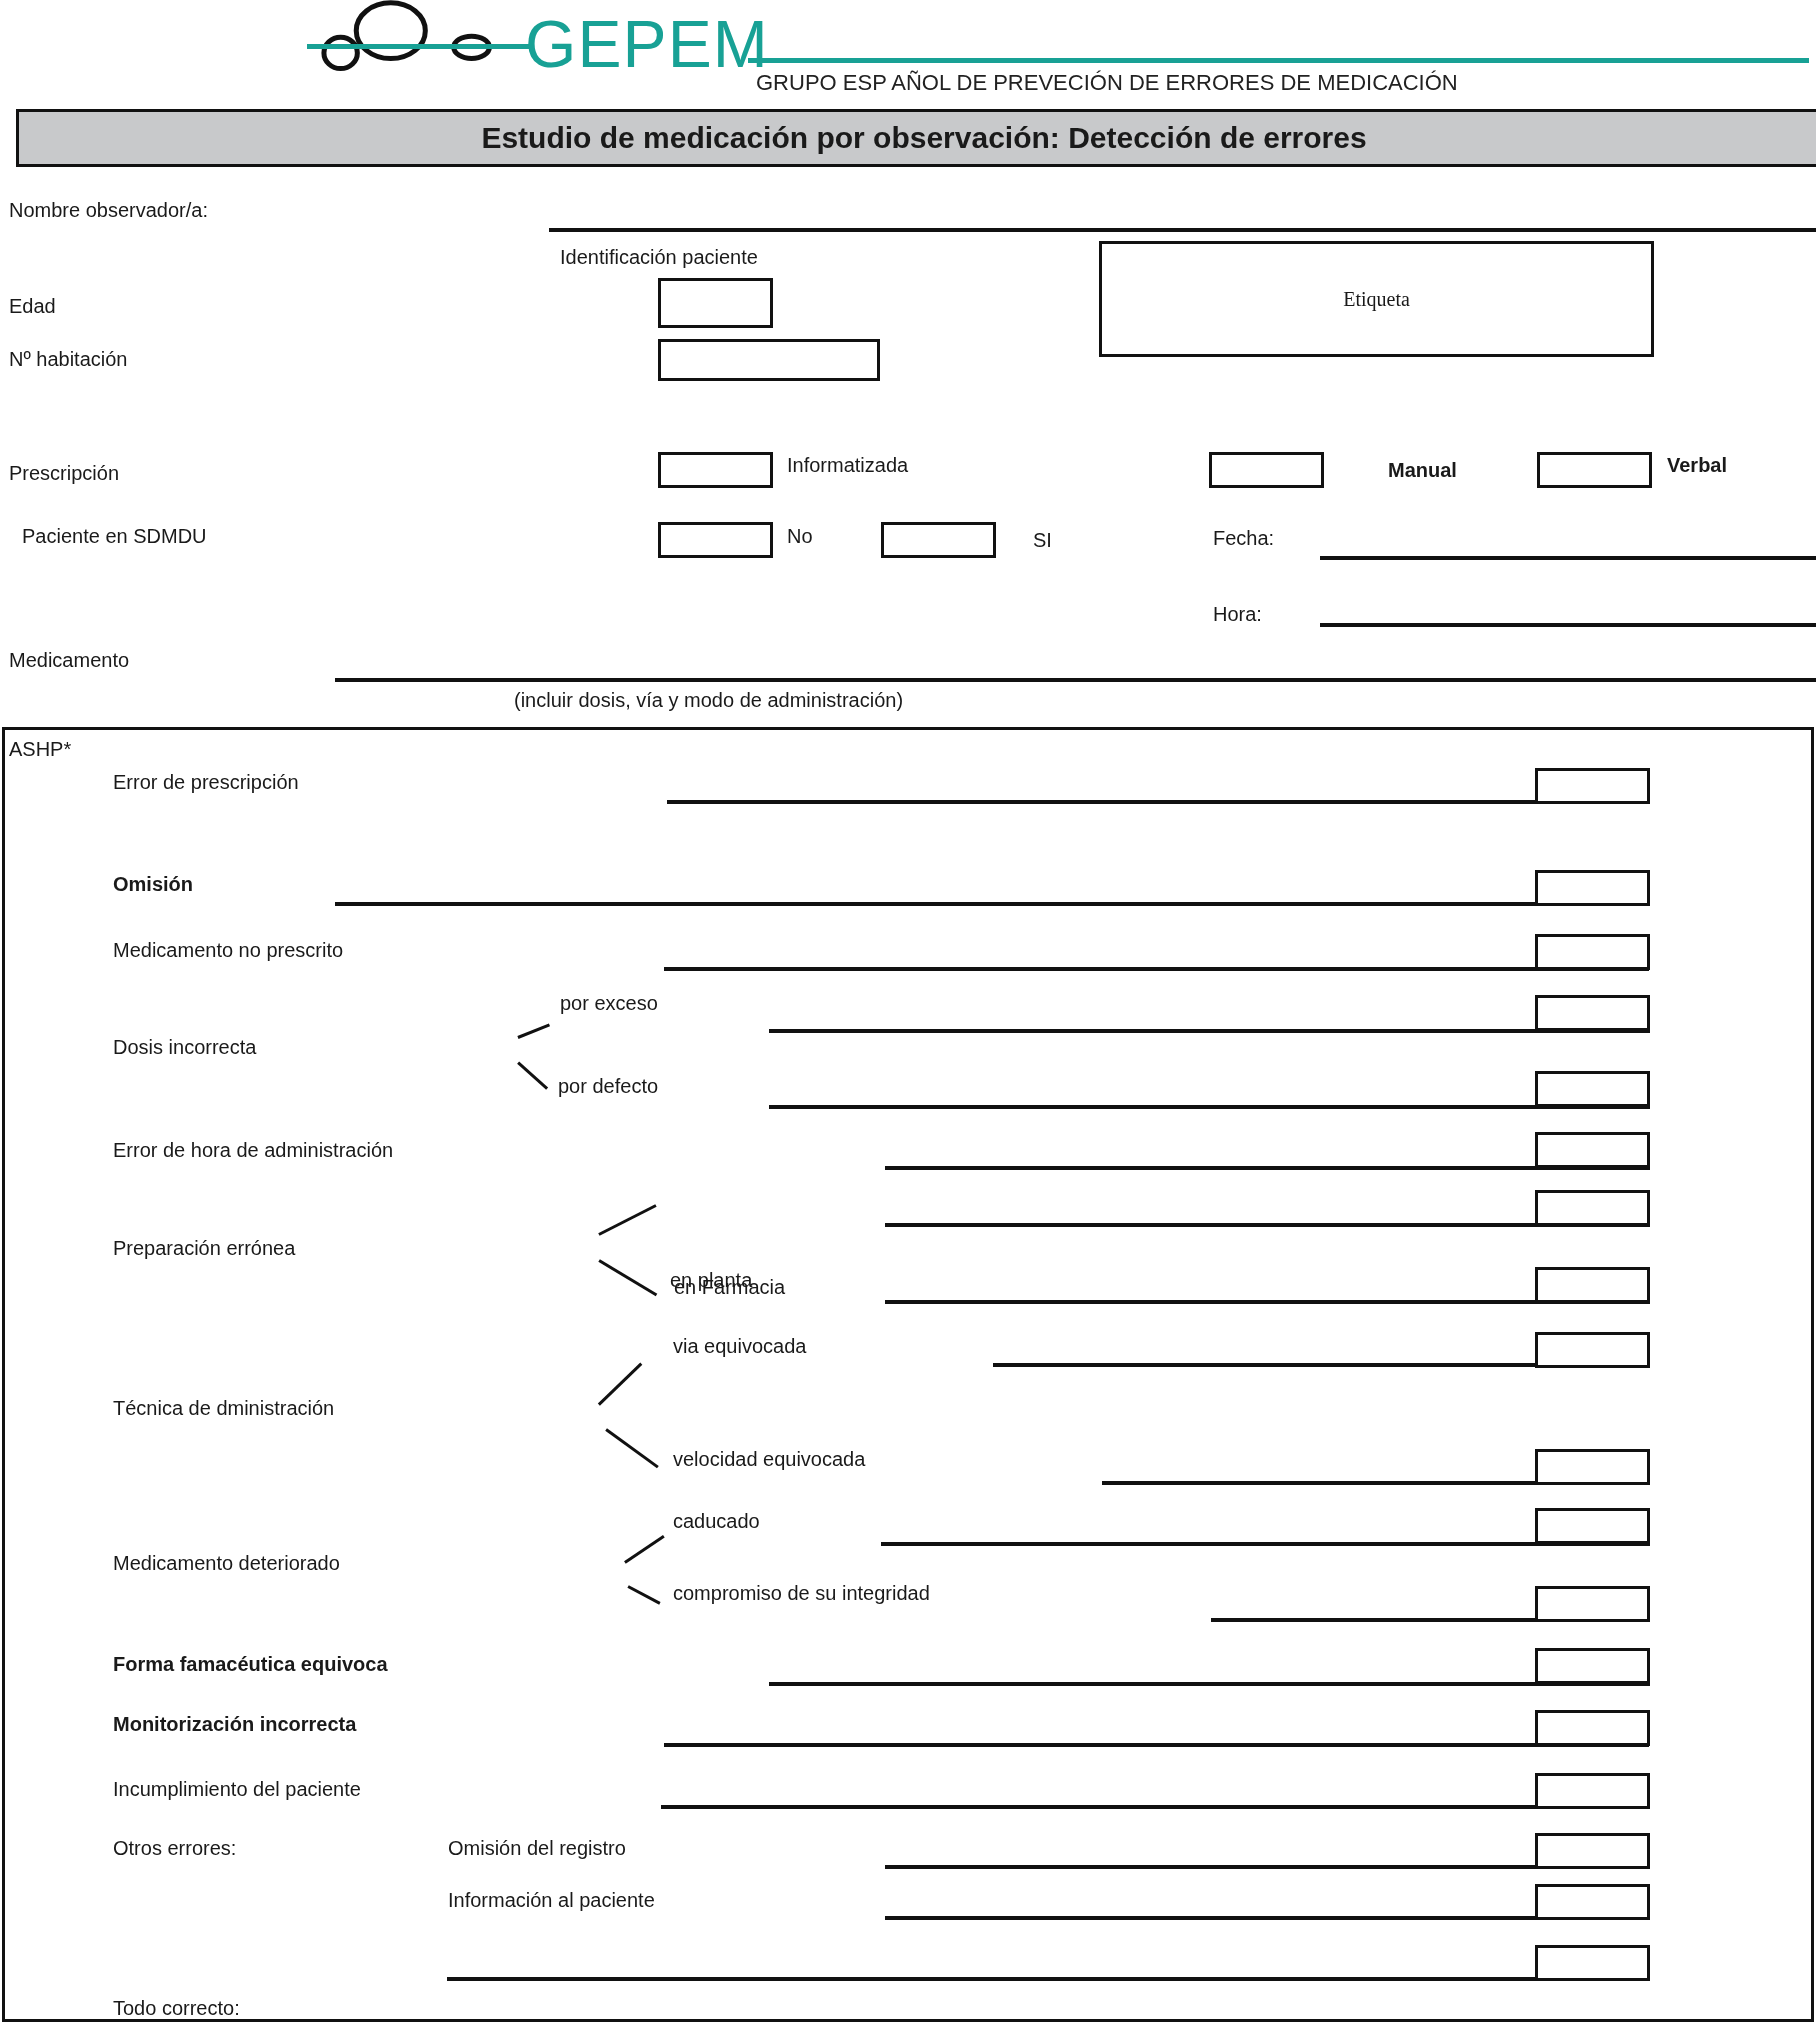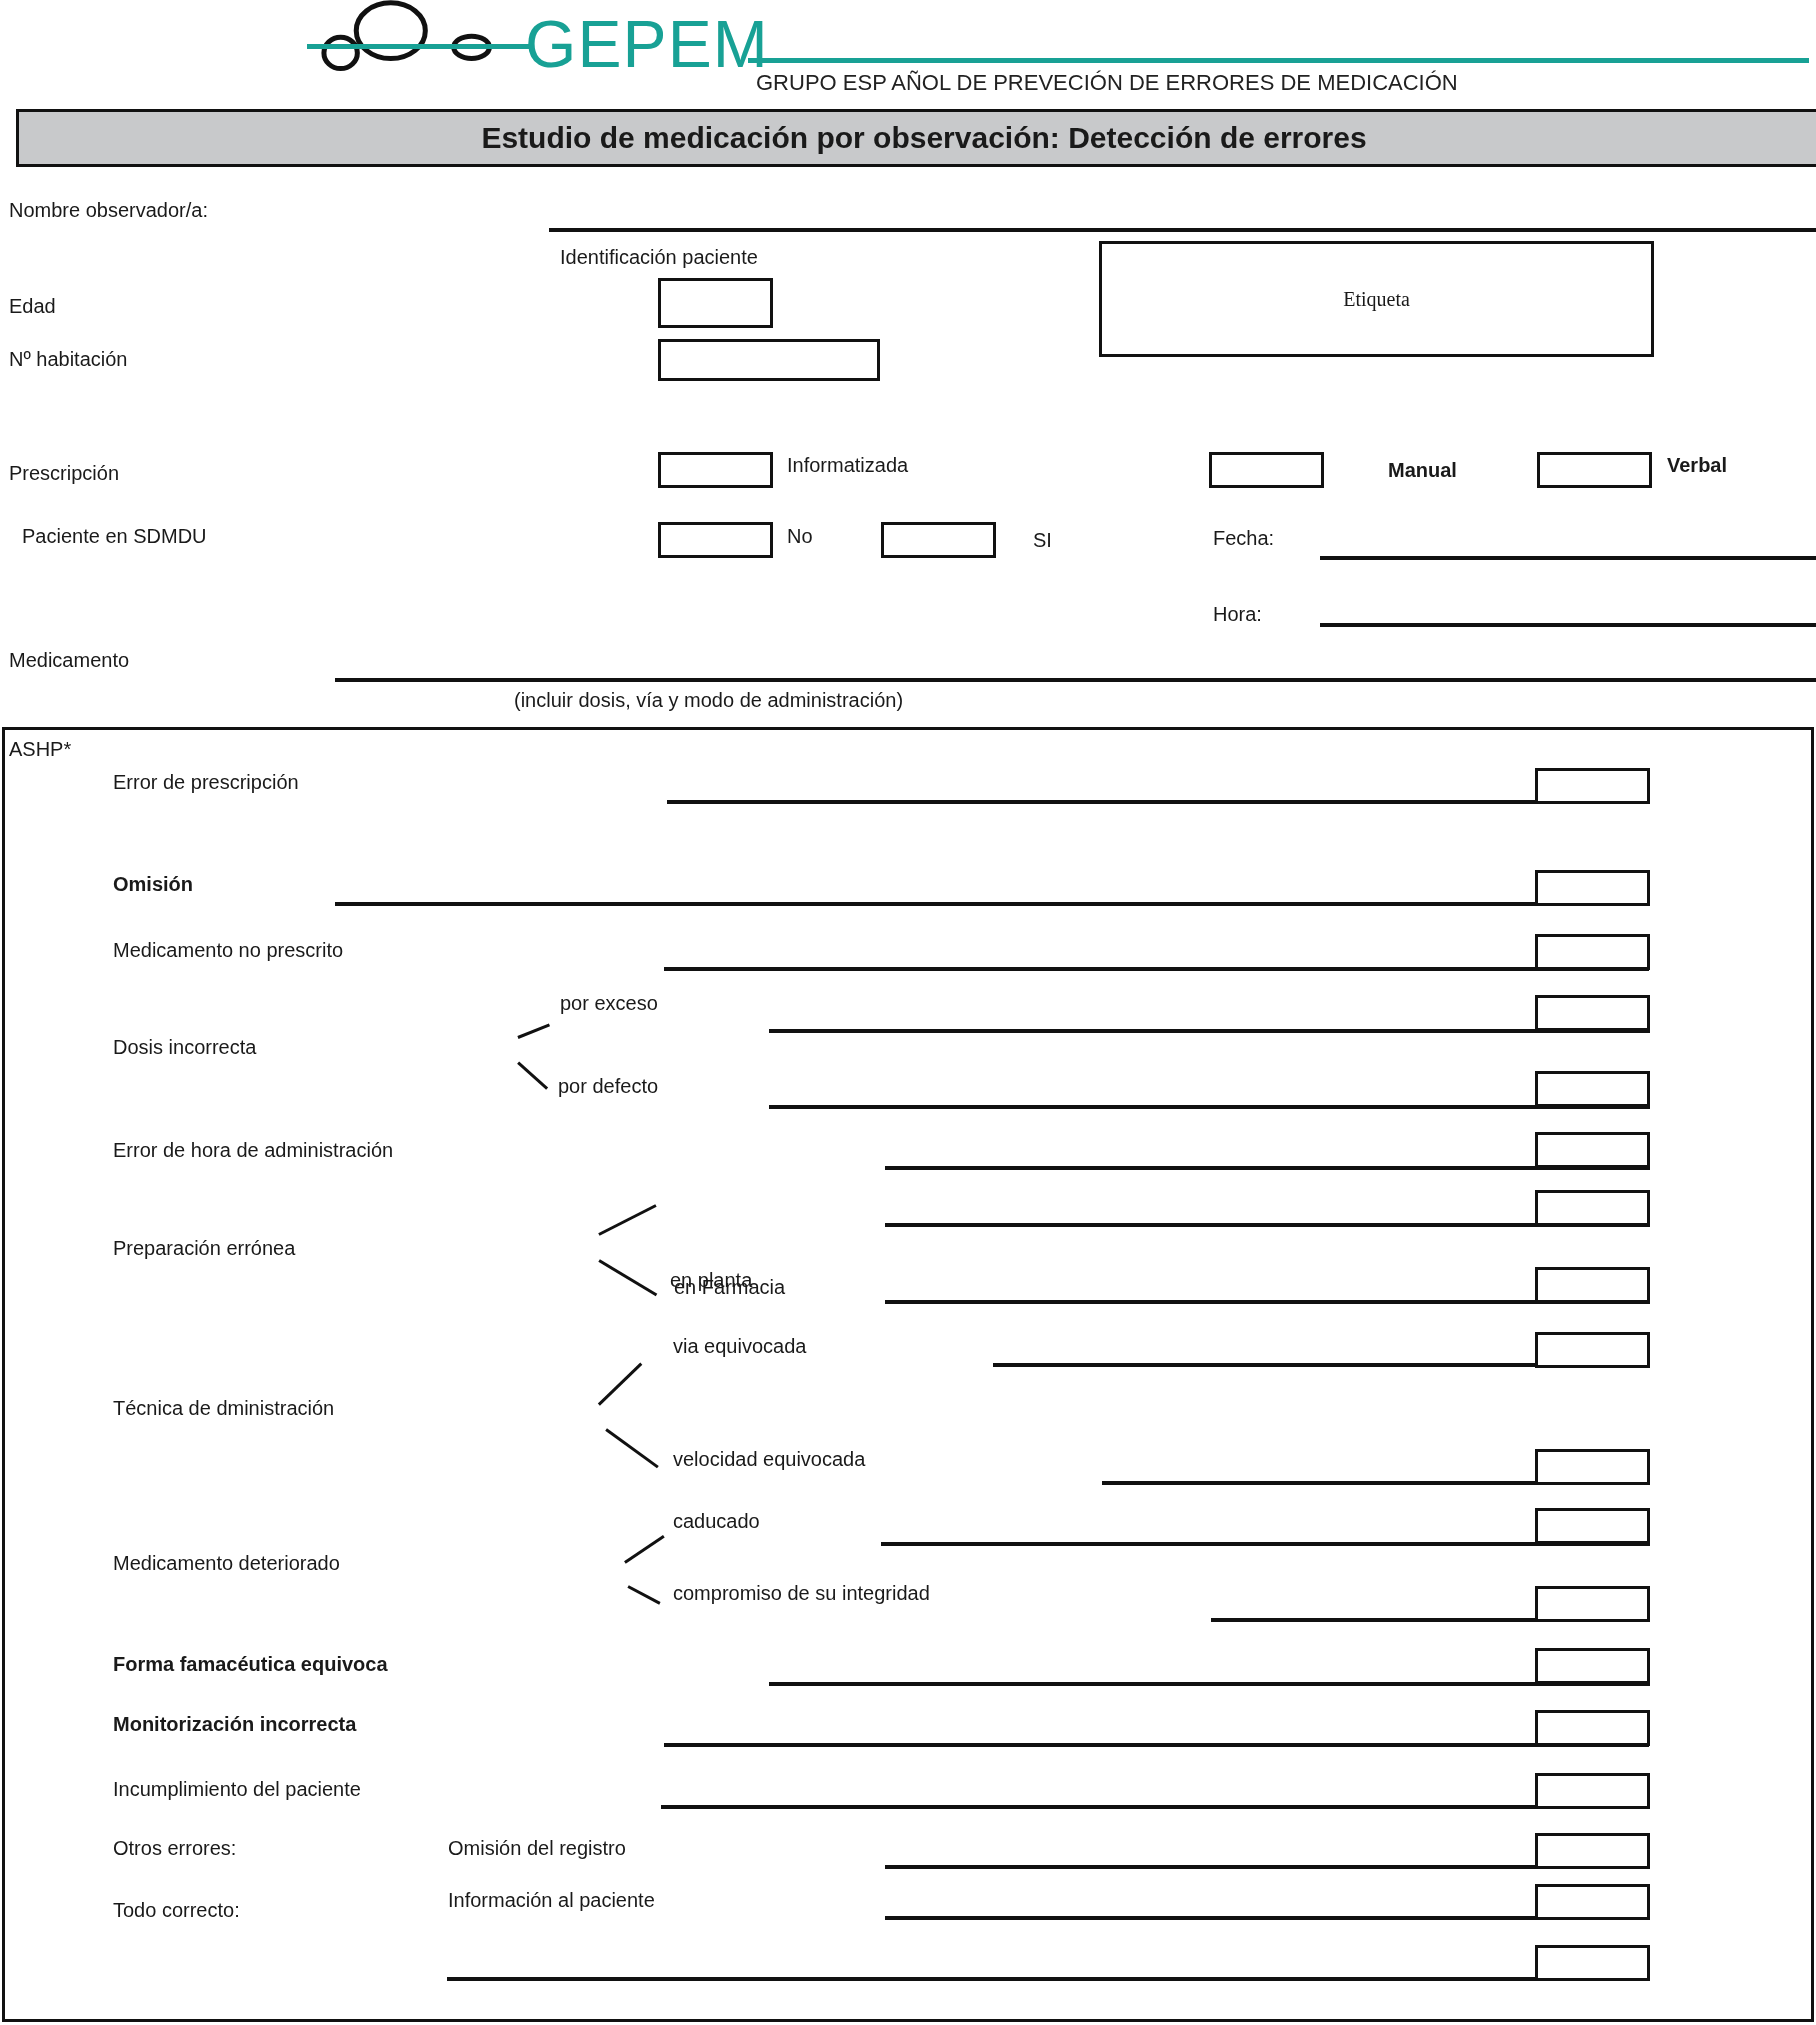--- a/index.html
+++ b/index.html
@@ -149,16 +149,16 @@
 <div class="cbox" style="left:1535px;top:1773px;"></div>
 
 <div class="abs txt" style="left:113px;top:1838px;">Otros errores:</div>
 <div class="abs txt" style="left:448px;top:1838px;">Omisión del registro</div>
 <div class="line" style="left:885px;top:1865px;width:765px;"></div>
 <div class="cbox" style="left:1535px;top:1833px;"></div>
 <div class="abs txt" style="left:448px;top:1890px;">Información al paciente</div>
 <div class="line" style="left:885px;top:1916px;width:765px;"></div>
 <div class="cbox" style="left:1535px;top:1884px;"></div>
 
-<div class="abs txt" style="left:113px;top:1900px;">Todo correcto:</div>
+<div class="abs txt" style="left:113px;top:1998px;">Todo correcto:</div>
 <div class="line" style="left:447px;top:1977px;width:1203px;"></div>
 <div class="cbox" style="left:1535px;top:1945px;"></div>
 
 
 </body></html>

